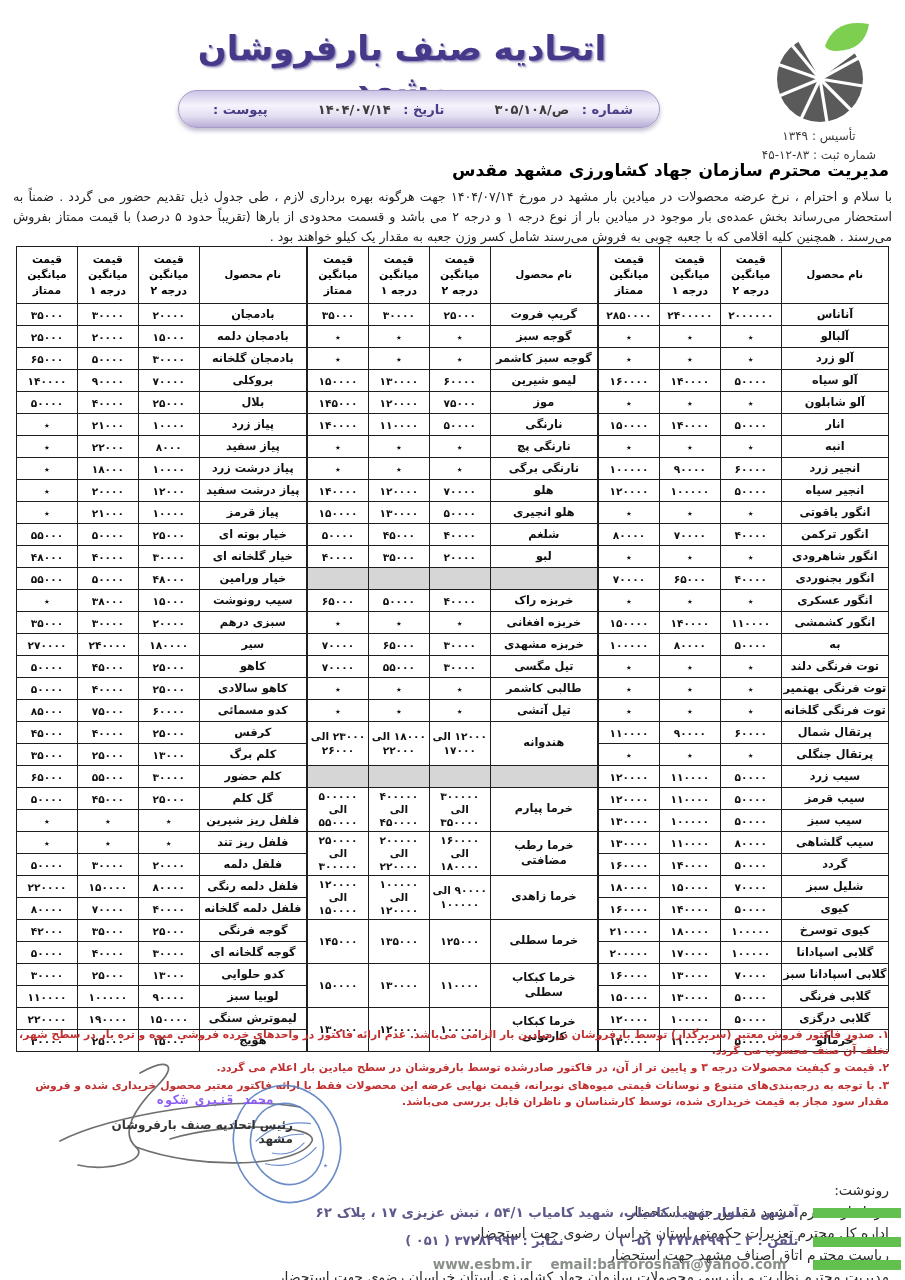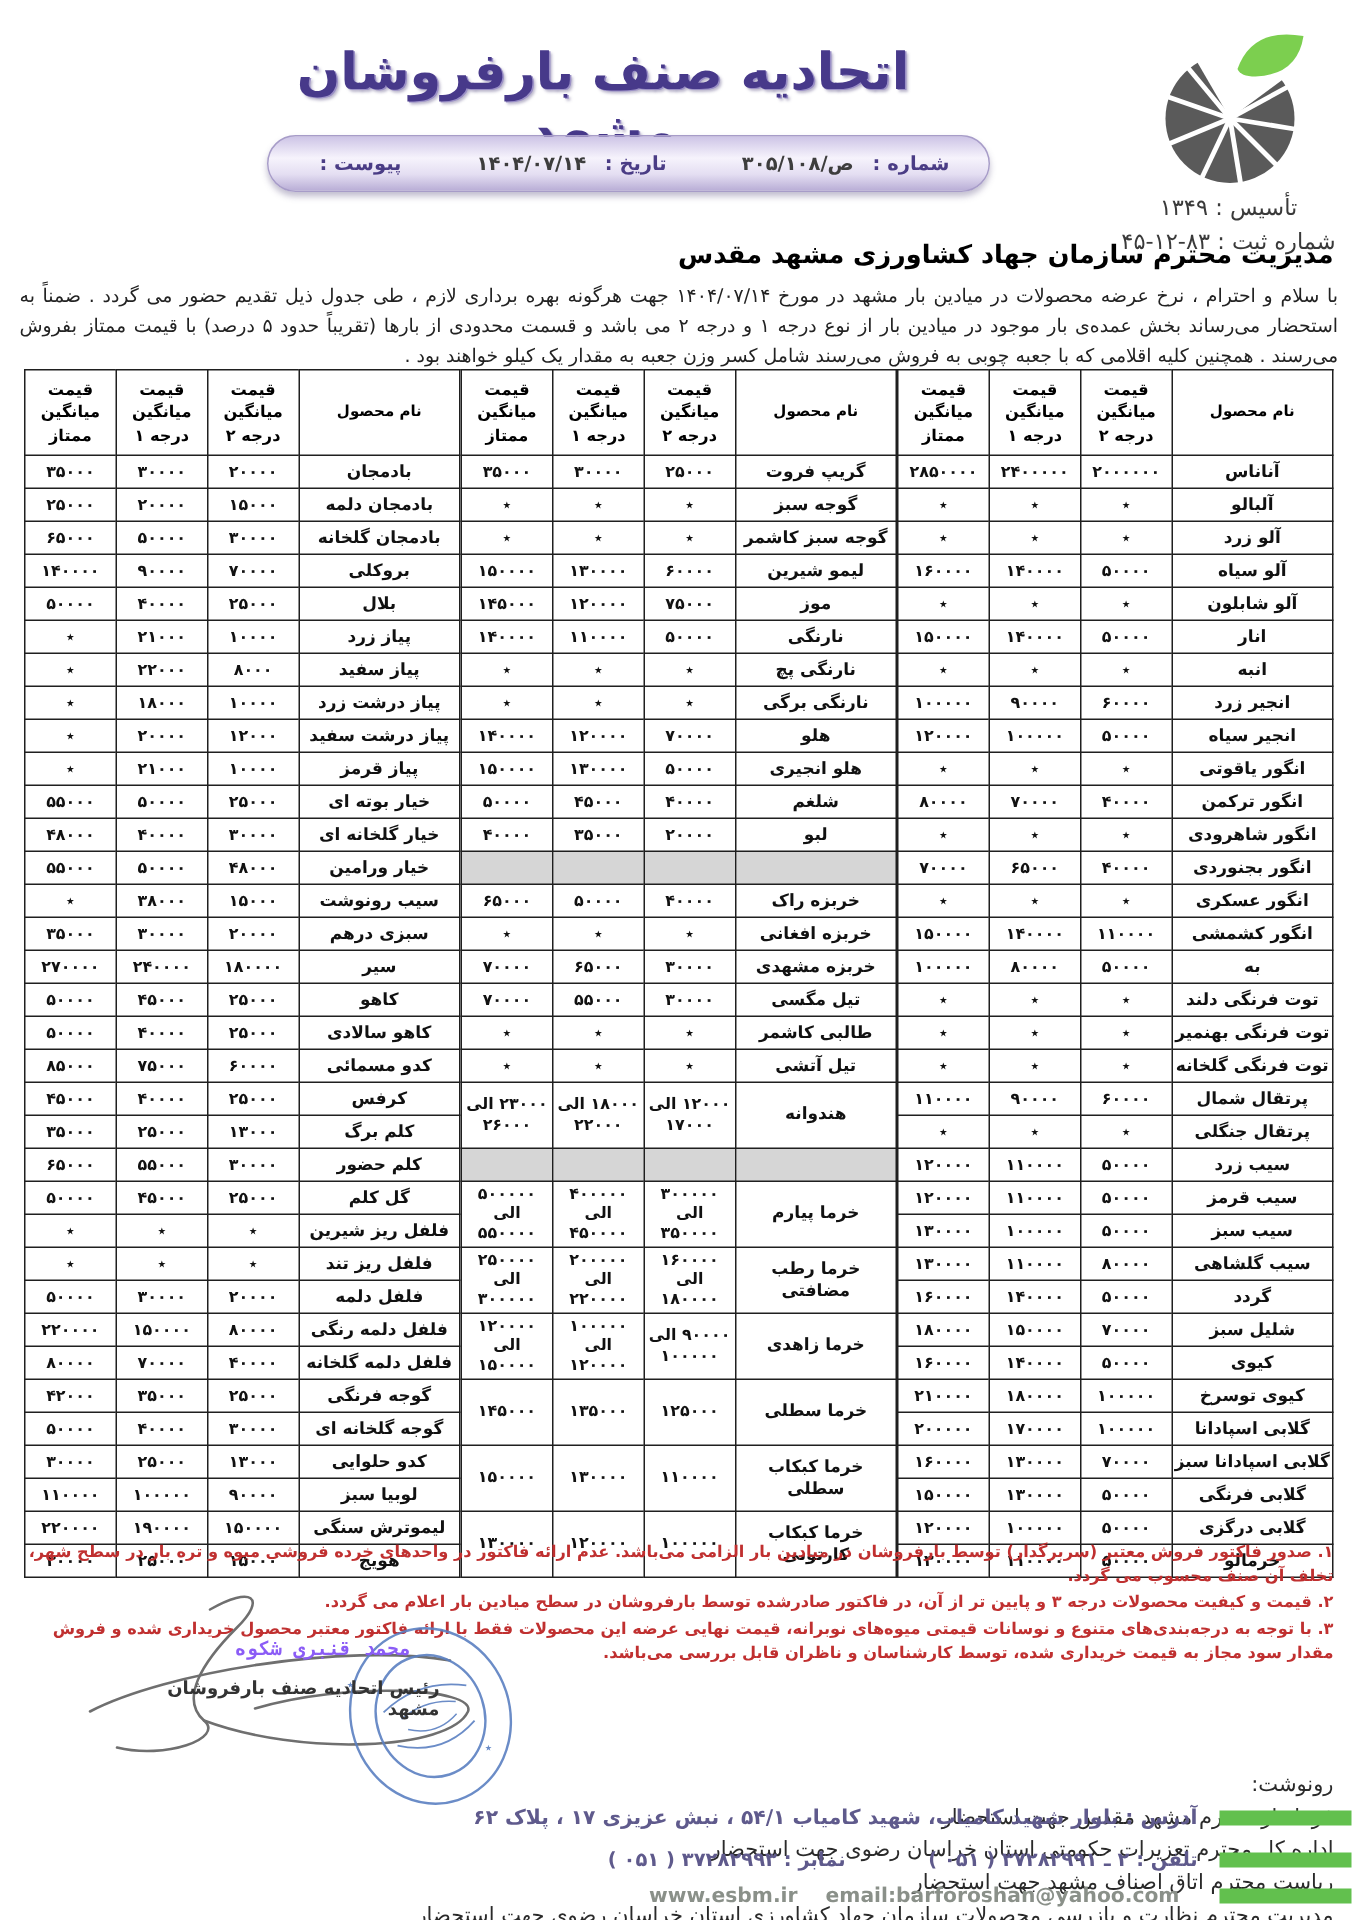--- a/index.html
+++ b/index.html
@@ -3,21 +3,21 @@
 <meta charset="utf-8">
 <style>
   html,body{margin:0;padding:0;background:#fff;}
   .page{position:relative;width:905px;height:1280px;background:#fff;overflow:hidden;
         font-family:"DejaVu Sans",sans-serif;direction:rtl;color:#1a1a1a;}
   .ltr{direction:ltr;unicode-bidi:embed;display:inline-block;}
 
   
   .logo{position:absolute;top:16px;right:22px;width:118px;height:110px;}
   .founding{position:absolute;top:127px;right:6px;width:160px;text-align:center;
-            font-size:15px;line-height:1.55;color:#3a3a3a;}
+            font-size:12px;line-height:1.55;color:#3a3a3a;}
   .title{position:absolute;top:28px;left:192px;width:420px;text-align:center;
          font-size:34px;font-weight:bold;color:#47398a;
          text-shadow:1px 1px 0 #9a8fc6,2px 2px 2px rgba(60,50,110,.35);}
   .refbar{position:absolute;top:90px;left:178px;width:482px;height:38px;border-radius:20px;
           background:linear-gradient(180deg,#cdc4e6 0%,#f6f3fc 40%,#e4def2 70%,#b9aed6 100%);
           border:1px solid #a79cc8;box-shadow:0 3px 4px rgba(80,70,120,.35);
           display:flex;align-items:center;justify-content:space-between;
           padding:0 26px;box-sizing:border-box;font-size:13px;font-weight:bold;color:#4a3c85;}
   .refbar .fld{white-space:nowrap;}
   .refbar .val{font-weight:bold;color:#3d3d3d;margin-right:8px;}

